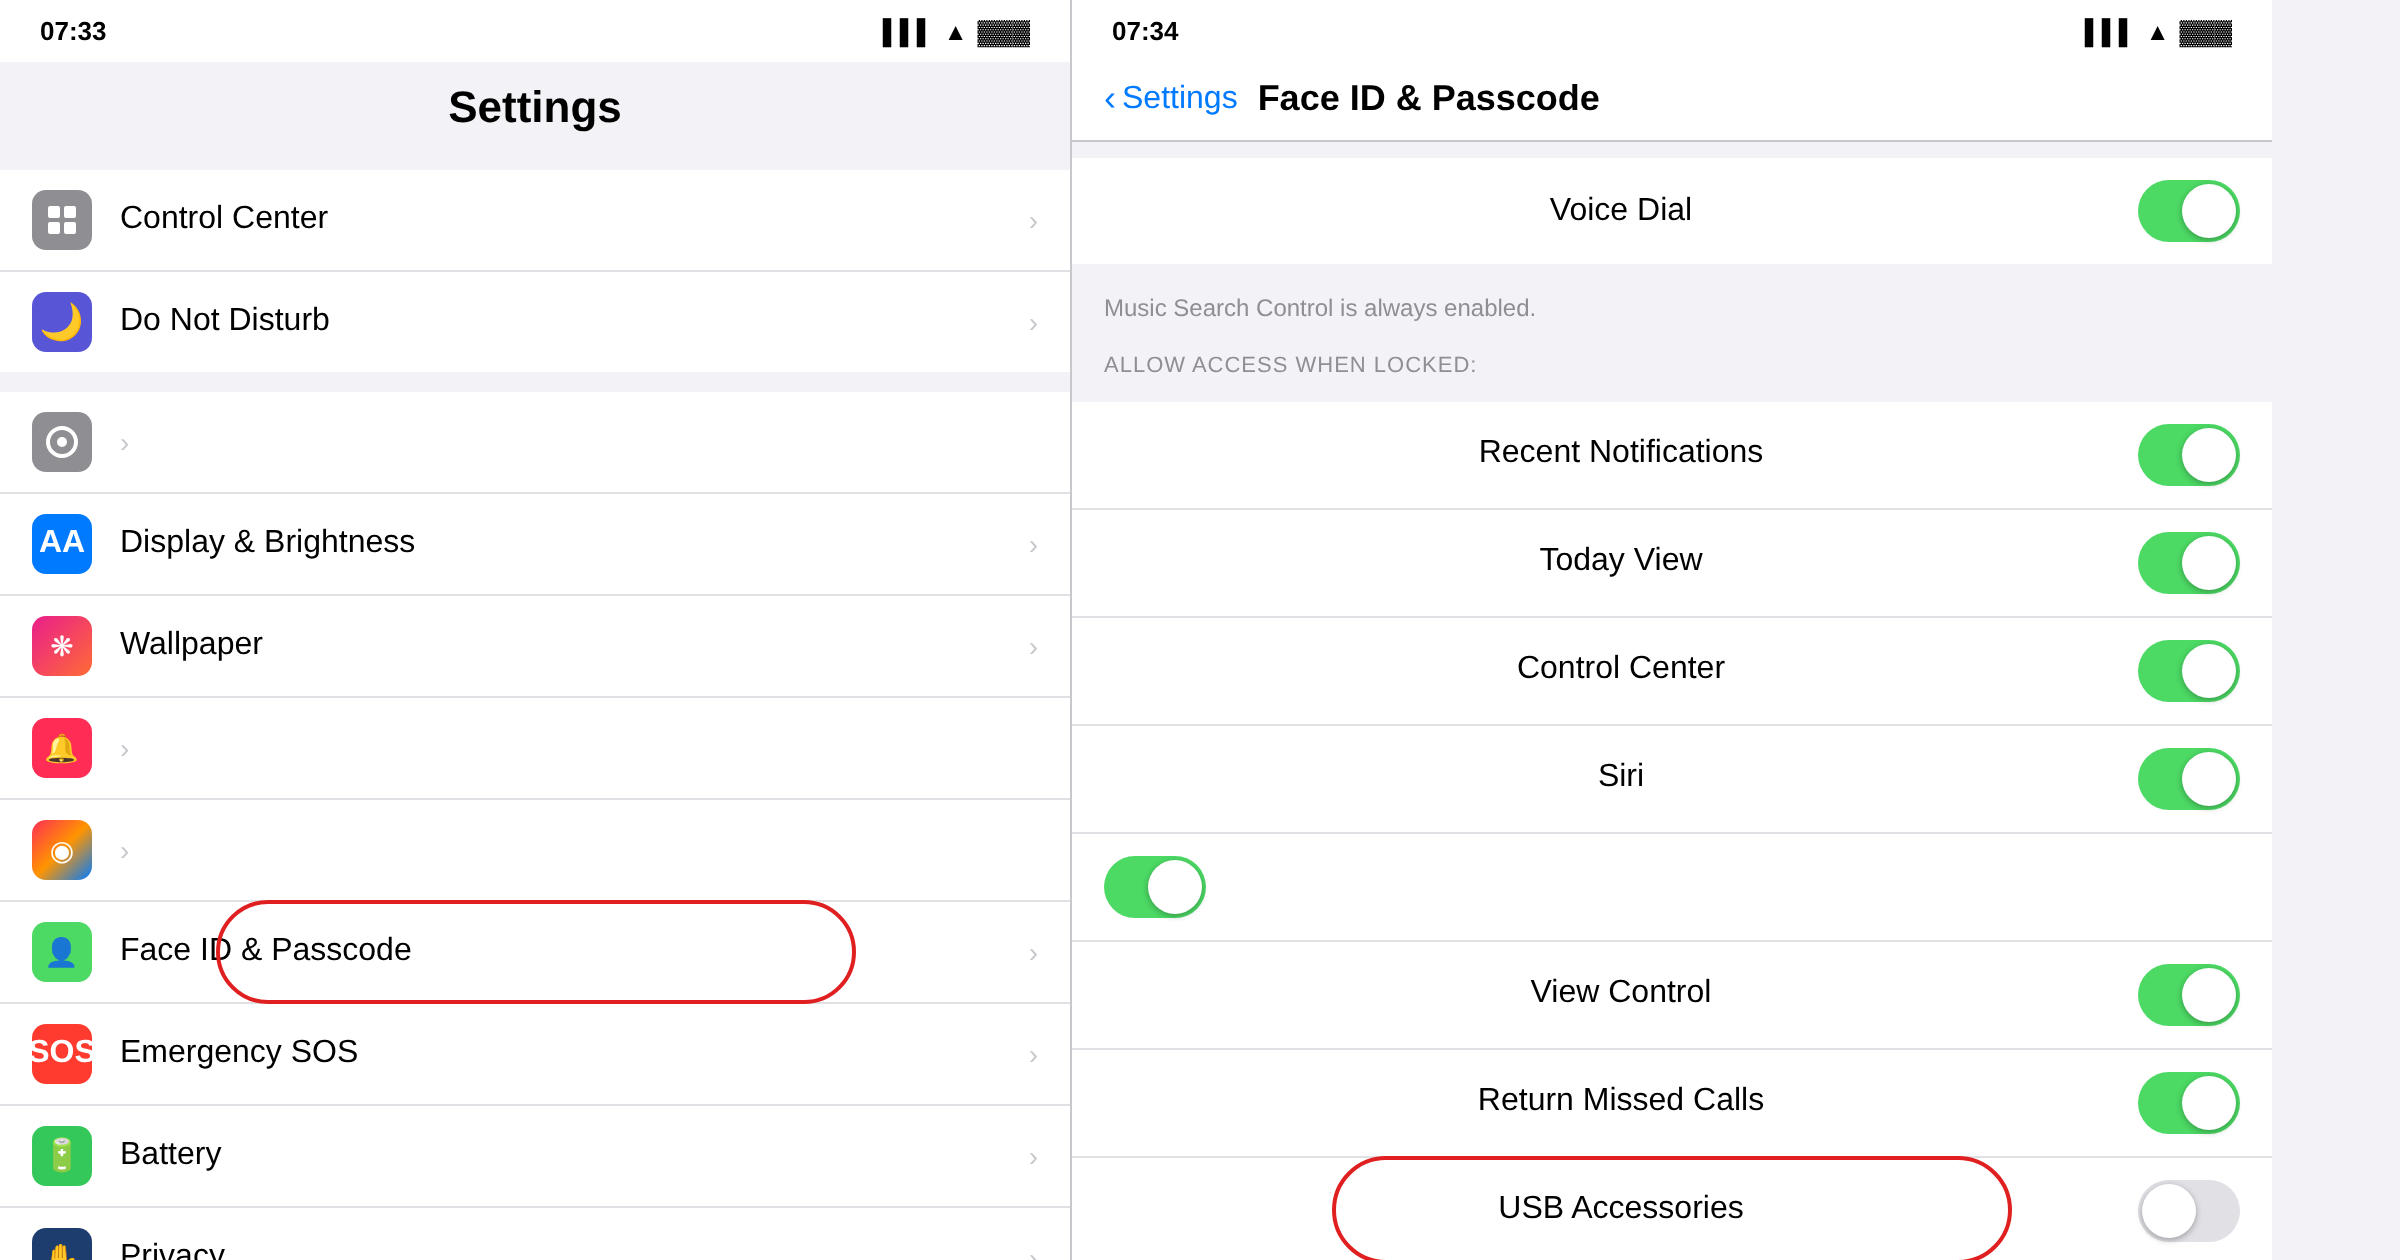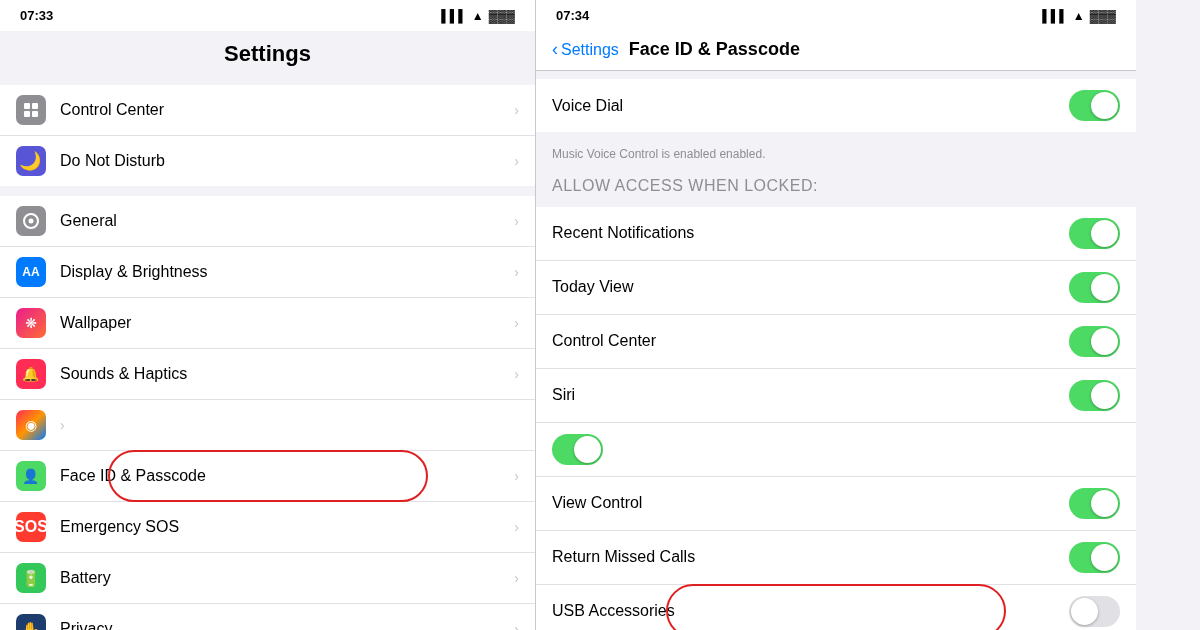--- a/index.html
+++ b/index.html
@@ -156,20 +156,21 @@
 
     .right-content {
       flex: 1;
       overflow: hidden;
       background: #f2f2f7;
     }
 
     .right-section {
       background: white;
       margin: 8px 0;
+      text-align: center;
     }
 
     .right-row {
       display: flex;
       align-items: center;
       padding: 11px 16px;
       border-bottom: 0.5px solid #e0e0e5;
       background: white;
     }
 
@@ -220,21 +221,21 @@
 
     .section-subtext {
       font-size: 12px;
       color: #8e8e93;
       padding: 6px 16px 8px;
       background: #f2f2f7;
       line-height: 1.4;
     }
 
     .section-header-text {
-      font-size: 16px;
+      font-size: 11px;
       color: #8e8e93;
       text-transform: uppercase;
       padding: 6px 16px 4px;
       letter-spacing: 0.5px;
     }
 
     
     .usb-highlight-circle {
       position: absolute;
       left: 50%;
@@ -295,36 +296,34 @@
     </div>
 
     <div class="settings-section">
       <div class="settings-row">
         <div class="row-icon icon-gray">
           <svg width="18" height="18" viewBox="0 0 18 18" fill="white">
             <circle cx="9" cy="9" r="7" fill="none" stroke="white" stroke-width="2"></circle>
             <circle cx="9" cy="9" r="2.5" fill="white"></circle>
           </svg>
         </div>
-        <span class="row-label">General</span>
-        <span class="row-chevron">›</span>
-      </div>
-      <div class="settings-row">
-        <div class="row-icon icon-blue-aa" style="color:white;font-size:12px;font-weight:800;">AA</div>
+        <span class="row-chevron">›</span>
+      </div>
+      <div class="settings-row">
+        <div class="row-icon icon-blue-aa" style="color:white;font-size:16px;font-weight:800;">AA</div>
         <span class="row-label">Display &amp; Brightness</span>
         <span class="row-chevron">›</span>
       </div>
       <div class="settings-row">
         <div class="row-icon" style="background: linear-gradient(135deg, #e91e8c, #ff6b35); font-size:14px; color:white;">❋</div>
         <span class="row-label">Wallpaper</span>
         <span class="row-chevron">›</span>
       </div>
       <div class="settings-row">
         <div class="row-icon" style="background:#ff2d55; color:white; font-size:14px;">🔔</div>
-        <span class="row-label">Sounds &amp; Haptics</span>
         <span class="row-chevron">›</span>
       </div>
       <div class="settings-row">
         <div class="row-icon" style="background: linear-gradient(135deg, #ff2d55, #ff9500, #007aff); font-size:14px; color:white;">◉</div>
         <span class="row-chevron">›</span>
       </div>
 
       <div class="settings-row highlighted-row">
         <div class="highlight-circle"></div>
         <div class="row-icon icon-green" style="font-size:14px;">👤</div>
@@ -373,21 +372,21 @@
   <div class="right-content">
 
     <div class="right-section">
       <div class="right-row">
         <span class="right-row-label">Voice Dial</span>
         <div class="toggle on">
           <div class="toggle-knob"></div>
         </div>
       </div>
     </div>
-    <div class="section-subtext">Music Voice Control is enabled enabled.</div>
+    <div class="section-subtext">Music Search Control is always enabled.</div>
 
     <div class="section-header-text">ALLOW ACCESS WHEN LOCKED:</div>
 
     <div class="right-section">
       <div class="right-row">
         <span class="right-row-label">Recent Notifications</span>
         <div class="toggle on">
           <div class="toggle-knob"></div>
         </div>
       </div>

